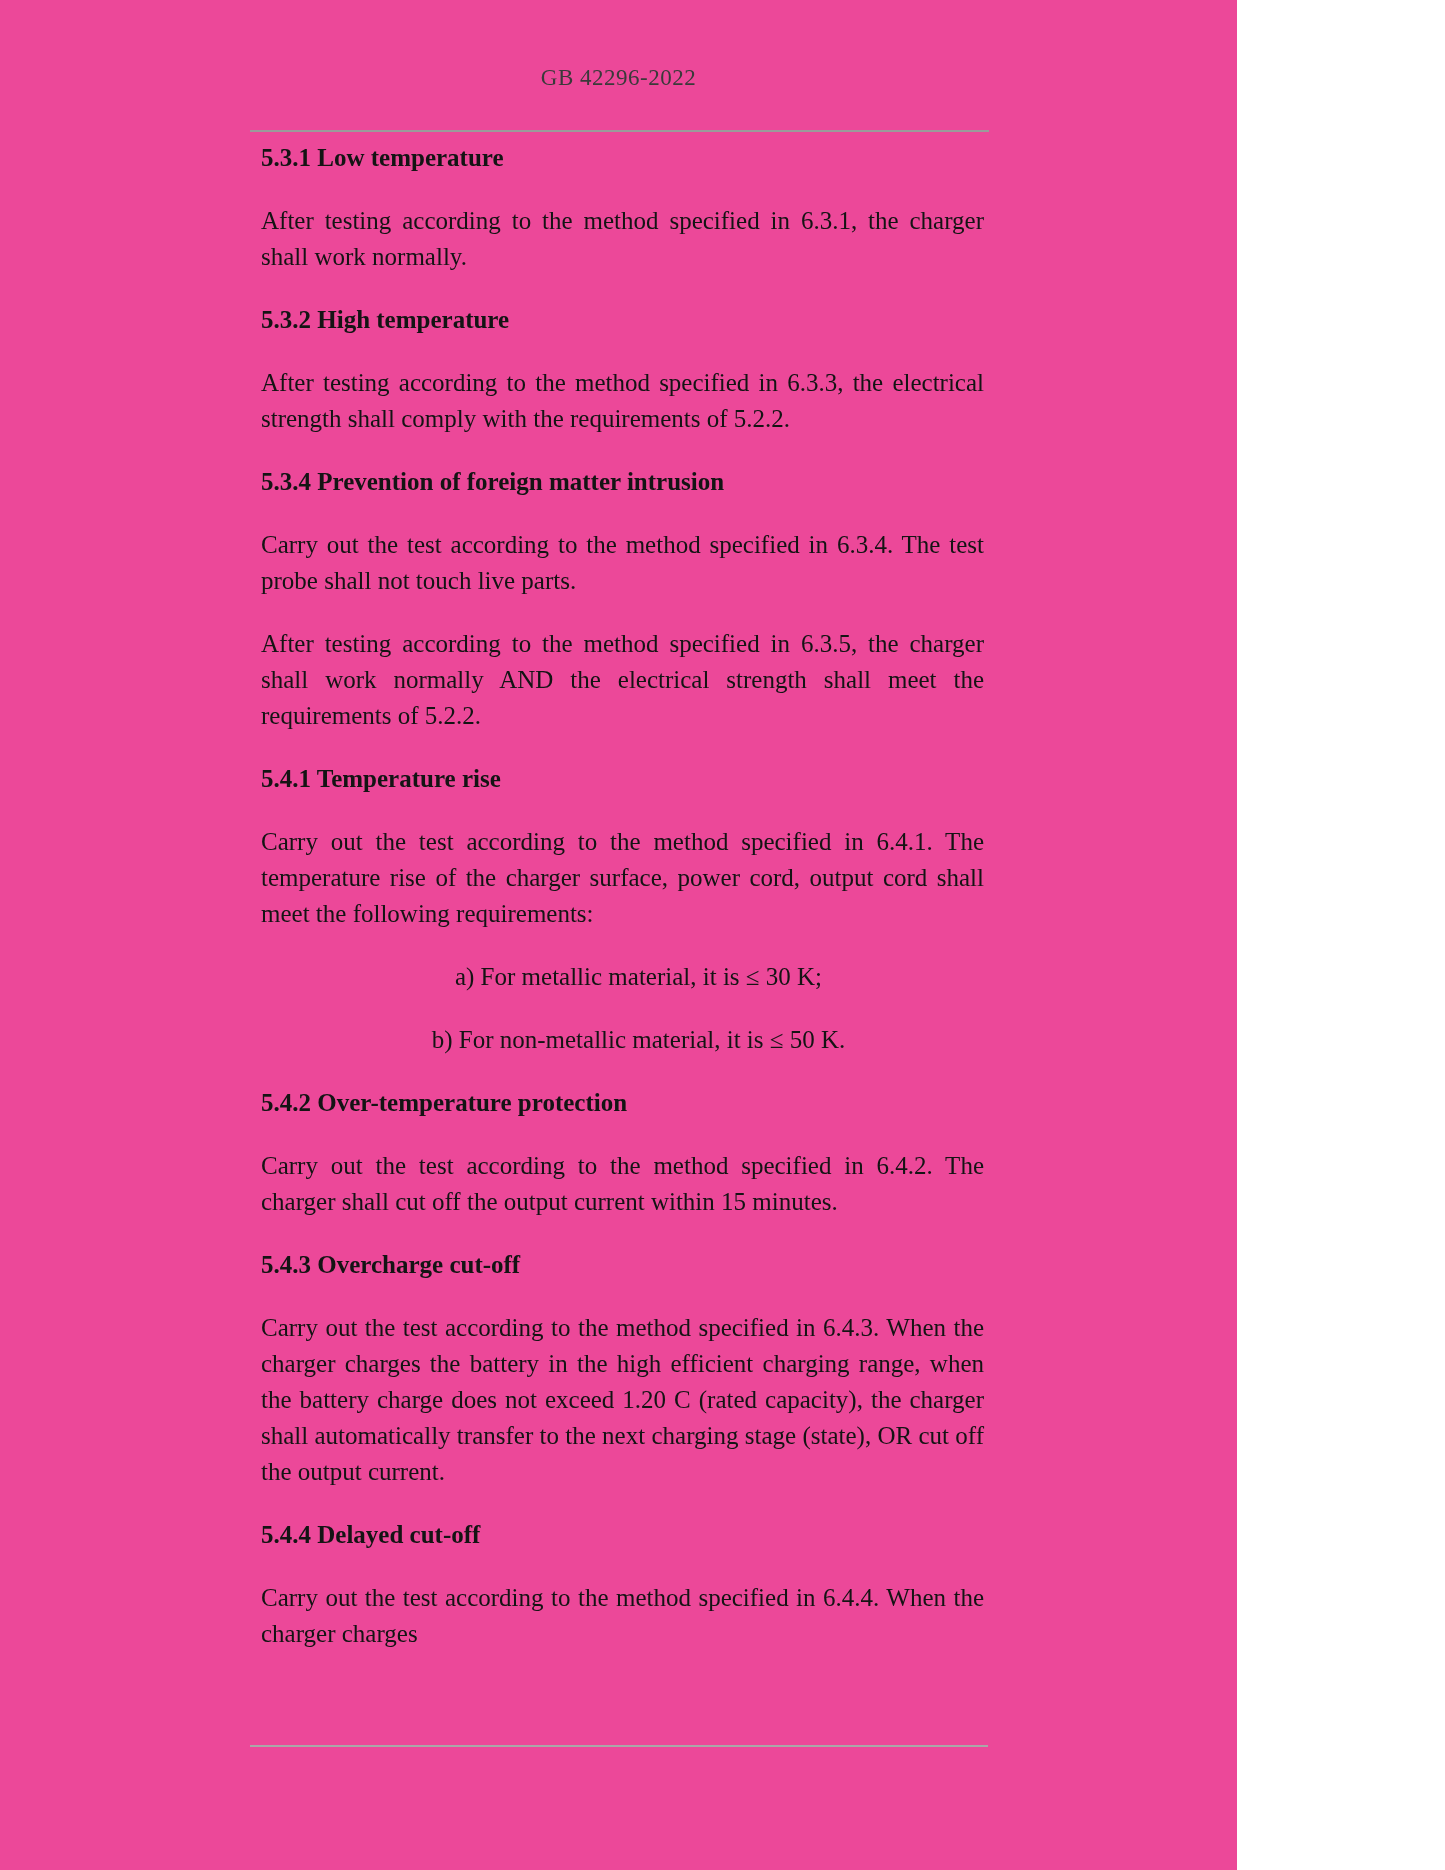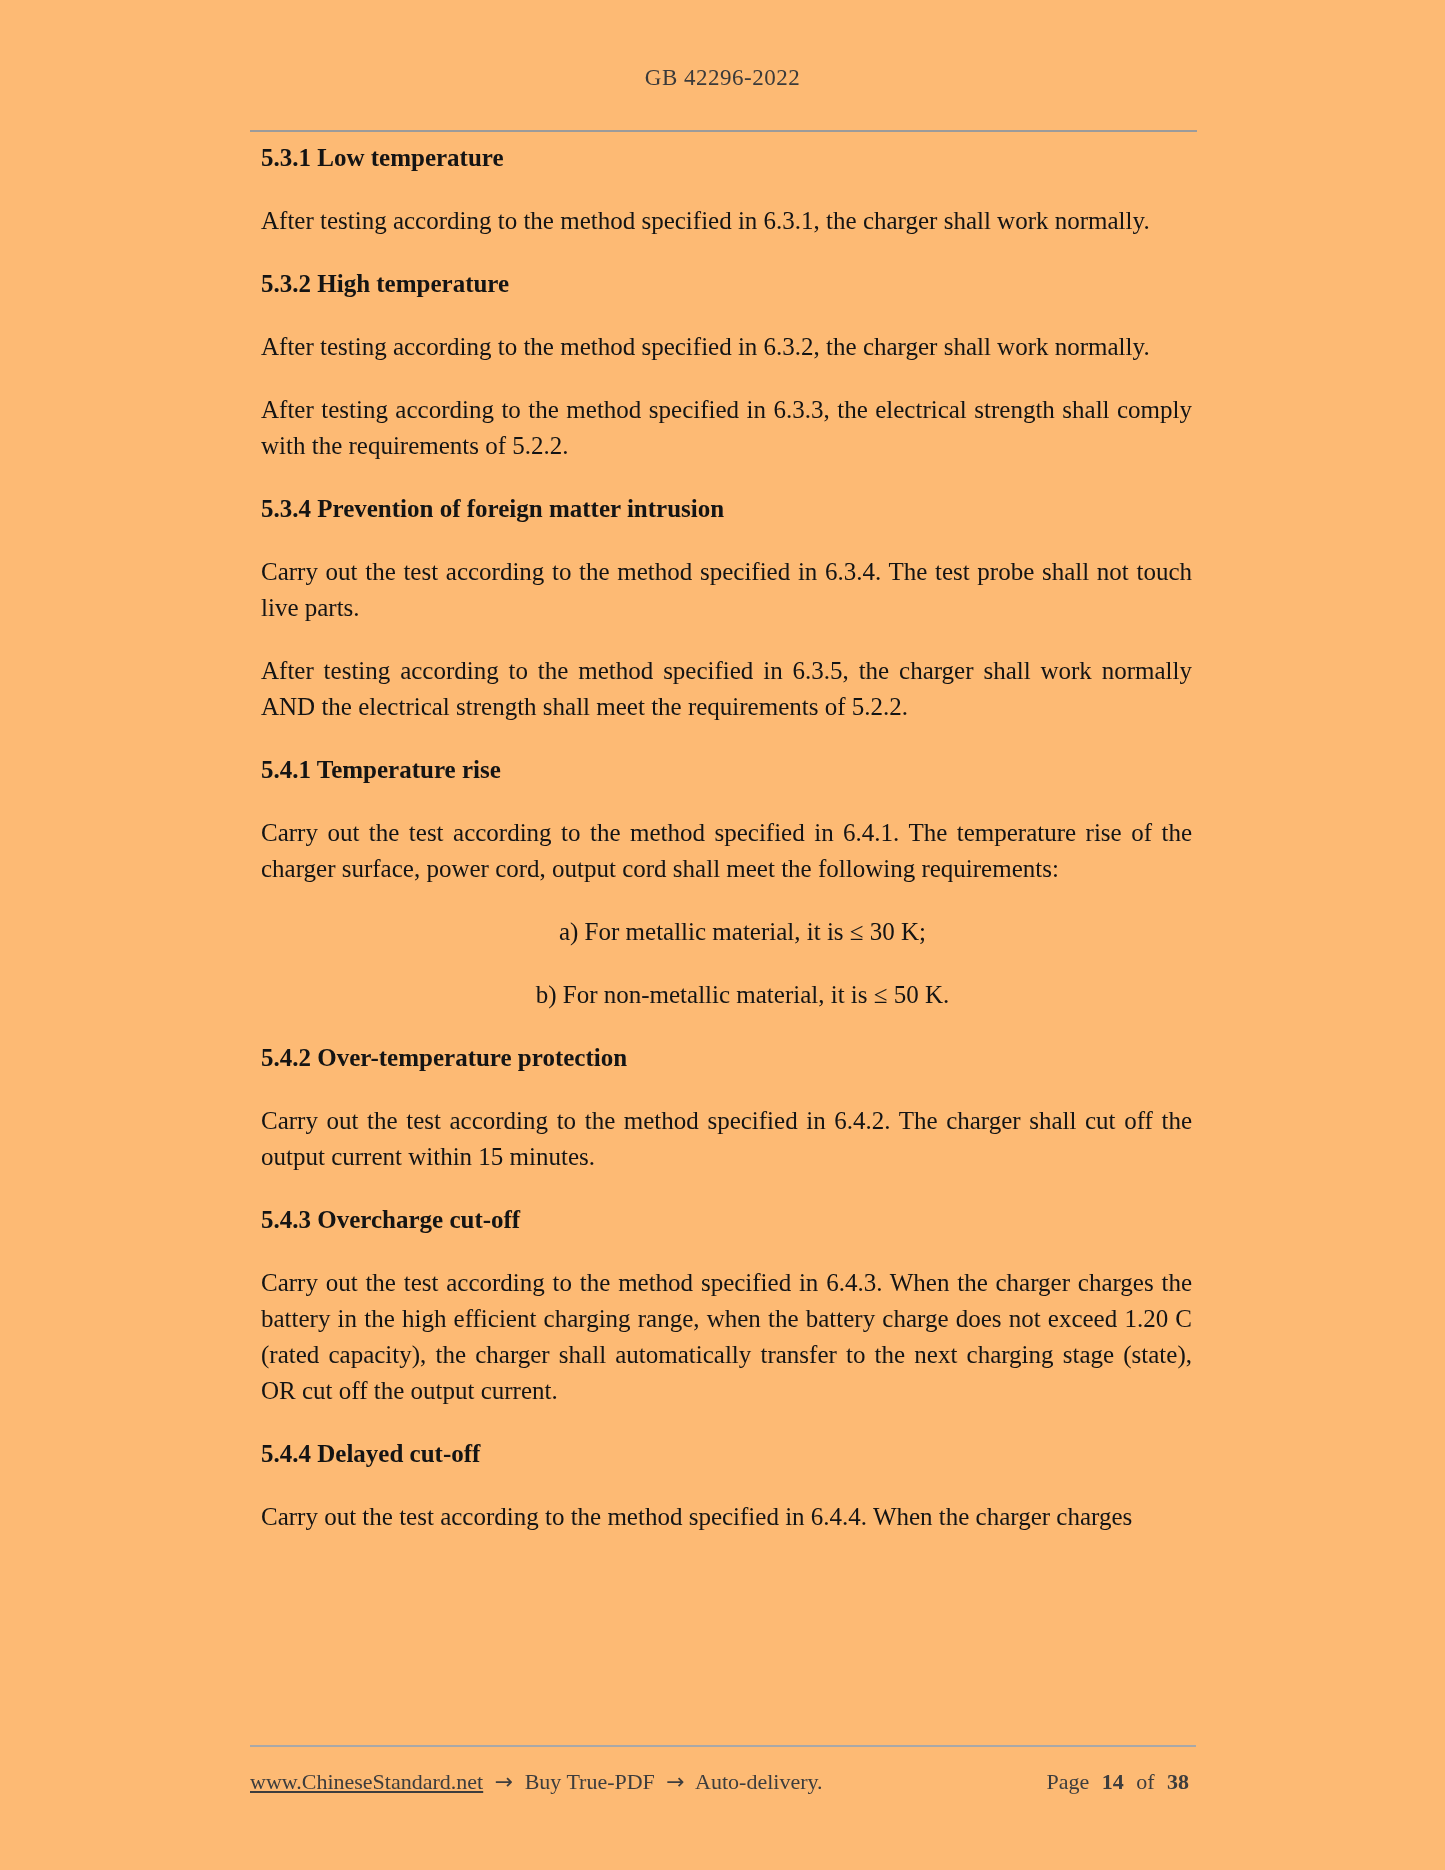--- a/index.html
+++ b/index.html
@@ -2,23 +2,23 @@
 <html><head>
 <meta charset="utf-8">
 <style>
   html, body {
     margin: 0;
     padding: 0;
     background: #ffffff;
   }
   .page {
     position: relative;
-    width: 1445px;
+    width: 1237px;
     height: 1870px;
-    background: #fdba74;
+    background: #ec4899;
     font-family: "Liberation Serif", "DejaVu Serif", serif;
     color: #141414;
     overflow: hidden;
   }
   
   .doc-header-title {
     margin-top: 62px;
     font-size: 23px;
     line-height: 32px;
     text-align: center;
@@ -97,49 +97,33 @@
 <div class="page">
 
   <div class="doc-header-title">GB 42296-2022</div>
 
   <hr class="header-rule">
 
   <div class="content">
     <div class="block heading">5.3.1 Low temperature</div>
     <div class="block para">After testing according to the method specified in 6.3.1, the charger shall work normally.</div>
     <div class="block heading">5.3.2 High temperature</div>
-    <div class="block para">After testing according to the method specified in 6.3.2, the charger shall work normally.</div>
     <div class="block para">After testing according to the method specified in 6.3.3, the electrical strength shall comply with the requirements of 5.2.2.</div>
     <div class="block heading">5.3.4 Prevention of foreign matter intrusion</div>
     <div class="block para">Carry out the test according to the method specified in 6.3.4. The test probe shall not touch live parts.</div>
     <div class="block para">After testing according to the method specified in 6.3.5, the charger shall work normally AND the electrical strength shall meet the requirements of 5.2.2.</div>
     <div class="block heading">5.4.1 Temperature rise</div>
     <div class="block para">Carry out the test according to the method specified in 6.4.1. The temperature rise of the charger surface, power cord, output cord shall meet the following requirements:</div>
     <div class="block list-item">a) For metallic material, it is ≤ 30 K;</div>
     <div class="block list-item">b) For non-metallic material, it is ≤ 50 K.</div>
     <div class="block heading">5.4.2 Over-temperature protection</div>
     <div class="block para">Carry out the test according to the method specified in 6.4.2. The charger shall cut off the output current within 15 minutes.</div>
     <div class="block heading">5.4.3 Overcharge cut-off</div>
     <div class="block para">Carry out the test according to the method specified in 6.4.3. When the charger charges the battery in the high efficient charging range, when the battery charge does not exceed 1.20 C (rated capacity), the charger shall automatically transfer to the next charging stage (state), OR cut off the output current.</div>
     <div class="block heading">5.4.4 Delayed cut-off</div>
     <div class="block para">Carry out the test according to the method specified in 6.4.4. When the charger charges</div>
   </div>
 
   <div class="footer">
     <hr class="footer-rule">
-    <div class="footer-row">
-      <div class="footer-left">
-        <a class="footer-link">www.ChineseStandard.net</a>
-        <span class="arrow-glyph">→</span>
-        <span>Buy True-PDF</span>
-        <span class="arrow-glyph">→</span>
-        <span>Auto-delivery.</span>
-      </div>
-      <div class="footer-right">
-        <span class="word">Page</span>
-        <span class="num">14</span>
-        <span class="word">of</span>
-        <span class="num">38</span>
-      </div>
-    </div>
   </div>
 
 </div>
 
 </body></html>

